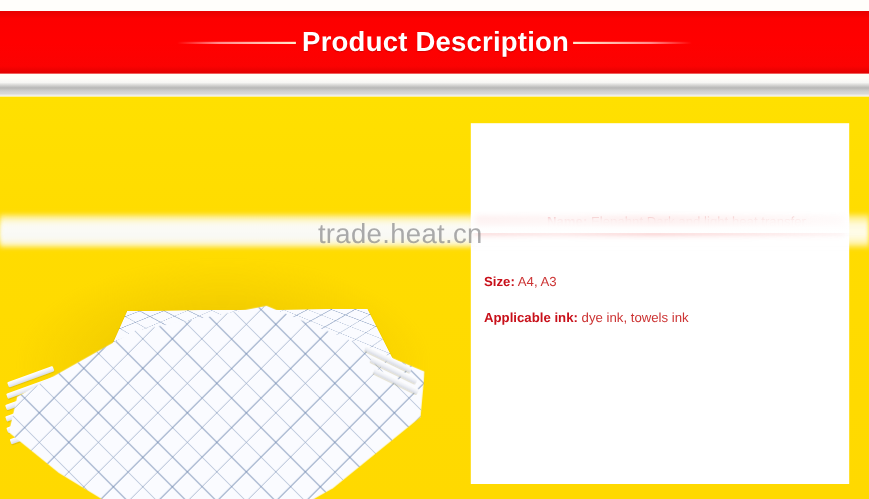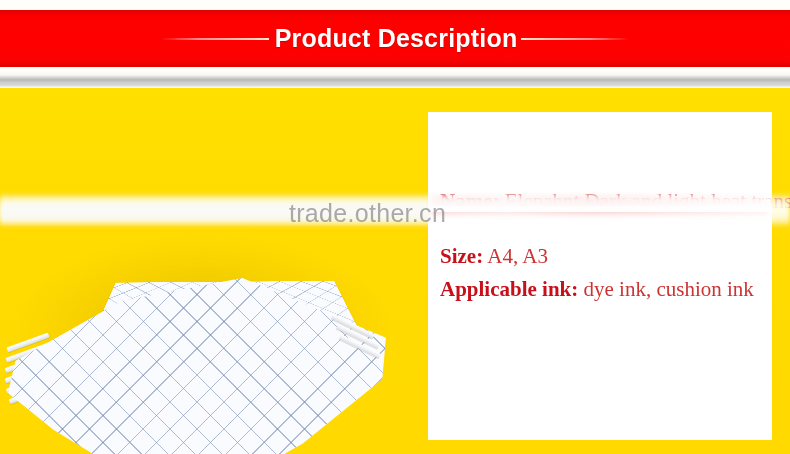--- a/index.html
+++ b/index.html
@@ -102,23 +102,23 @@
   }
 
   
   .info-box{
     position:absolute;left:428px;top:112px;width:344px;height:328px;
     background:#ffffff;
     box-shadow:0 0 0 0 rgba(0,0,0,0);
   }
   .line{
     color:#cf2026;
-    font-size:21px;
+    font-size:12px;
     line-height:20px;
-    font-family:Liberation Serif, serif;
+    font-family:Liberation Sans, sans-serif;
     margin:0;
     text-align:center;
   }
   .line .k{font-weight:bold;color:#c8101a;}
   .line .v{font-weight:normal;color:#cc3333;}
 
   .row-name{position:absolute;left:12px;top:79px;width:350px;white-space:nowrap;overflow:hidden;}
   .row-size{position:absolute;left:12px;top:134px;}
   .row-ink{position:absolute;left:12px;top:167px;}
   .row-apps{position:absolute;left:12px;top:201px;width:312px;}
@@ -212,25 +212,25 @@
       <span class="v">Elepahnt Dark and light heat transfer</span>
     </div>
 
     <div class="line row-size">
       <span class="k">Size:</span>
       <span class="v">A4, A3</span>
     </div>
 
     <div class="line row-ink">
       <span class="k">Applicable ink:</span>
-      <span class="v">dye ink, cushion ink</span>
+      <span class="v">dye ink, towels ink</span>
     </div>
 
   </div>
 
   <div class="smear-band"></div>
   <div class="smear-band-2"></div>
   <div class="smear-name-pink"></div>
   <div class="smear-name"></div>
 
-  <div class="watermark">trade.other.cn</div>
+  <div class="watermark">trade.heat.cn</div>
 
 </div>
 
 </body></html>

